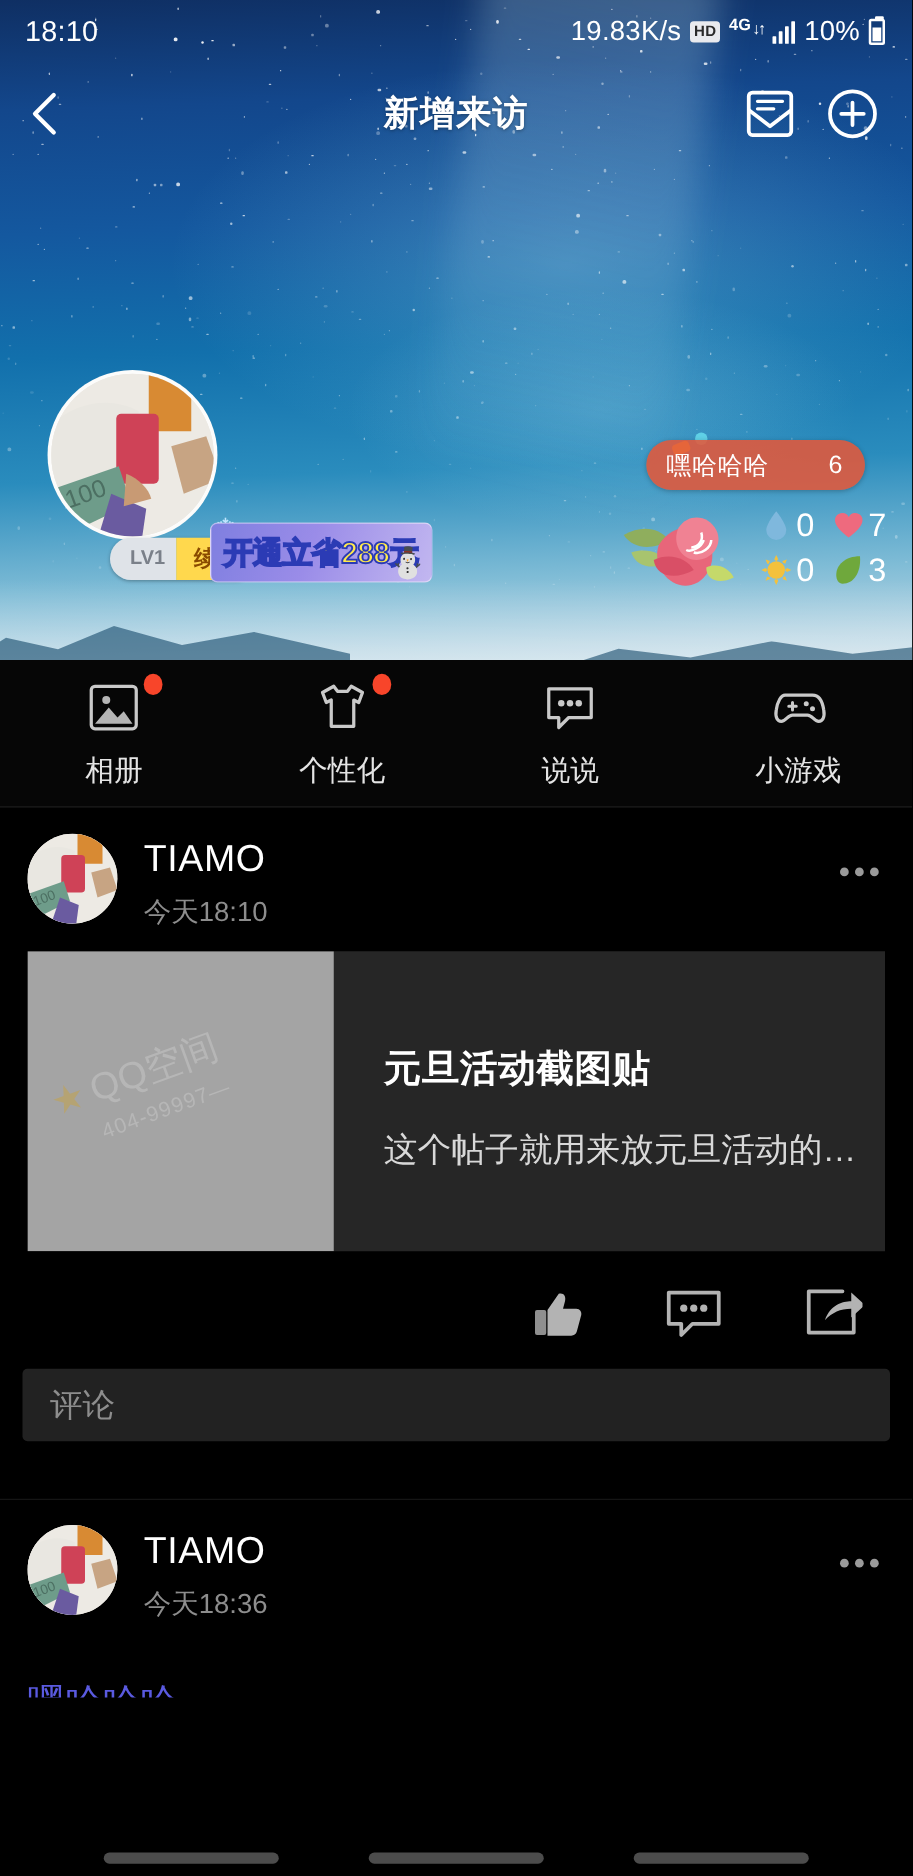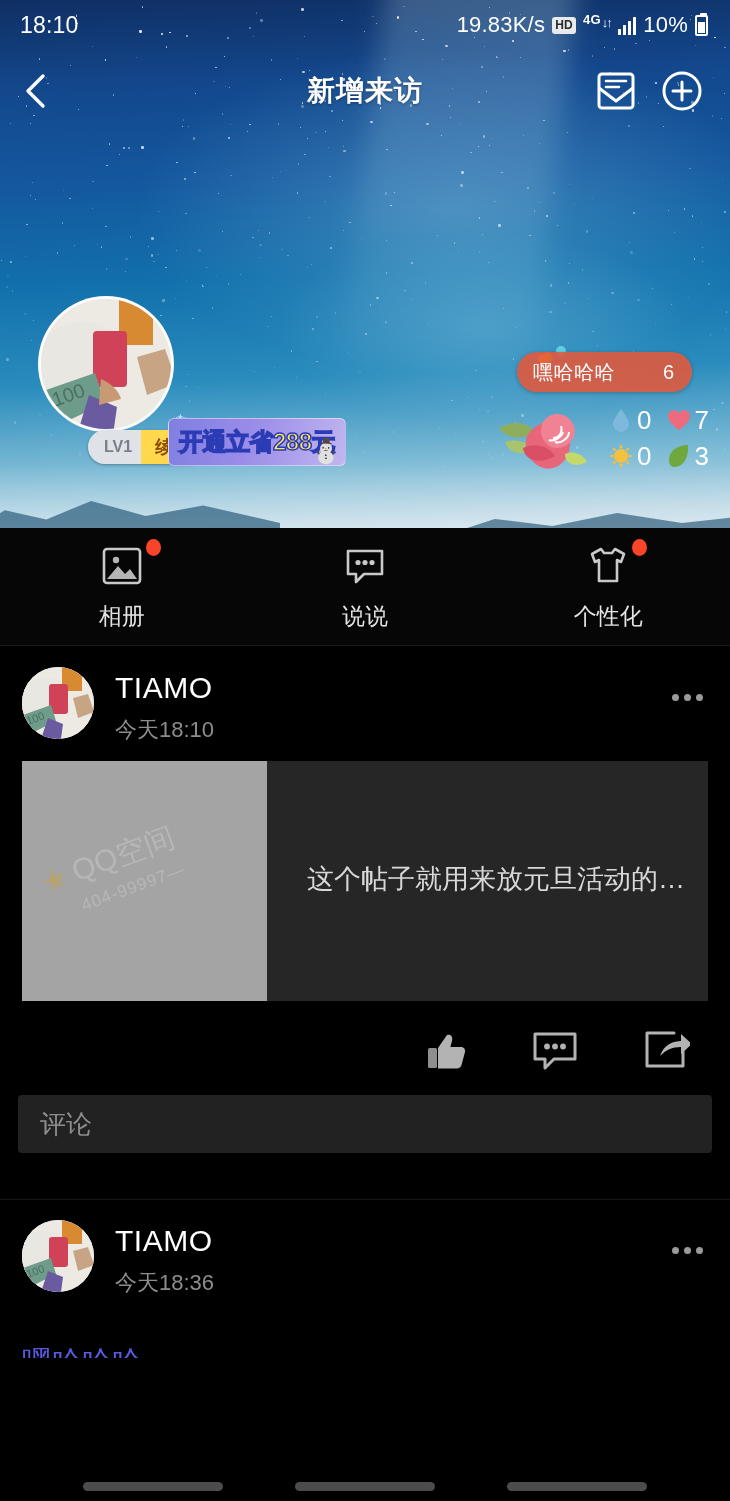--- a/index.html
+++ b/index.html
@@ -777,39 +777,50 @@
           <path d="M7 35l11-13 7 8 5-5 7 10z" fill="#b5b5b5"></path>
         </svg>
         <span class="reddot"></span>
       </div>
       <div class="navlabel">相册</div>
     </div>
 
     <div class="navitem">
       <div class="navicon">
         <svg width="44" height="44" viewBox="0 0 44 44">
+          <path d="M15 5l-9 5 3 8 4-2v21h18V16l4 2 3-8-9-5-3 4h-8z" stroke="#c9c9c9" stroke-width="2.6" fill="none" stroke-linejoin="round"></path>
+        </svg>
+        <span class="reddot"></span>
+      </div>
+      <div class="navlabel">个性化</div>
+    </div>
+
+    <div class="navitem">
+      <div class="navicon">
+        <svg width="44" height="44" viewBox="0 0 44 44">
           <path d="M5 7h34v23H21l-8 8v-8H5z" stroke="#c9c9c9" stroke-width="2.6" fill="none" stroke-linejoin="round"></path>
           <circle cx="15" cy="18.5" r="2.6" fill="#c9c9c9"></circle>
             <circle cx="22" cy="18.5" r="2.6" fill="#c9c9c9"></circle>
             <circle cx="29" cy="18.5" r="2.6" fill="#c9c9c9"></circle>
         </svg>
       </div>
       <div class="navlabel">说说</div>
     </div>
 
     <div class="navitem">
       <div class="navicon">
-        <svg width="44" height="44" viewBox="0 0 44 44">
-          <path d="M15 5l-9 5 3 8 4-2v21h18V16l4 2 3-8-9-5-3 4h-8z" stroke="#c9c9c9" stroke-width="2.6" fill="none" stroke-linejoin="round"></path>
+        <svg width="46" height="44" viewBox="0 0 46 44">
+          <path d="M12 12h22c5 0 8 5 9 12 1 6-1 9-4 9-4 0-5-5-9-5H18c-4 0-5 5-9 5-3 0-5-3-4-9 1-7 4-12 7-12z" stroke="#c9c9c9" stroke-width="2.6" fill="none"></path>
+          <path d="M15 21h6M18 18v6" stroke="#c9c9c9" stroke-width="2.4" stroke-linecap="round"></path>
+          <circle cx="29" cy="19" r="2" fill="#c9c9c9"></circle>
+            <circle cx="34" cy="23" r="2" fill="#c9c9c9"></circle>
         </svg>
-        <span class="reddot"></span>
-      </div>
-      <div class="navlabel">个性化</div>
-    </div>
-
+      </div>
+      <div class="navlabel">小游戏</div>
+    </div>
 
   </div>
   <div class="navsep"></div>
 
   <div class="feed">
 
     <div class="post">
       <div class="post-head">
         <div class="p-avatar">
           <svg viewBox="0 0 72 72" width="72" height="72">
@@ -836,20 +847,21 @@
         <div class="sc-thumb">
           <div class="wm">
             <div class="wm1">
                 <span class="wmstar">★</span>
                 <span>QQ空间</span>
               </div>
             <div class="wm2">404-99997—</div>
           </div>
         </div>
         <div class="sc-body">
+          <div class="sc-title">元旦活动截图贴</div>
           <div class="sc-desc">这个帖子就用来放元旦活动的截...</div>
         </div>
       </div>
 
 
       <div class="actions">
         <div class="act">
           <svg width="48" height="48" viewBox="0 0 48 48">
             <path d="M17 21l9-13c4-1 6 2 5 6l-1.6 6H40c3 0 4.5 2.5 4 5l-3.5 13c-.6 2.3-2.4 3.5-4.5 3.5H17z" fill="#b3b3b3"></path>
             <rect x="7" y="21" width="9" height="20" rx="1.6" fill="#8f8f8f"></rect>

